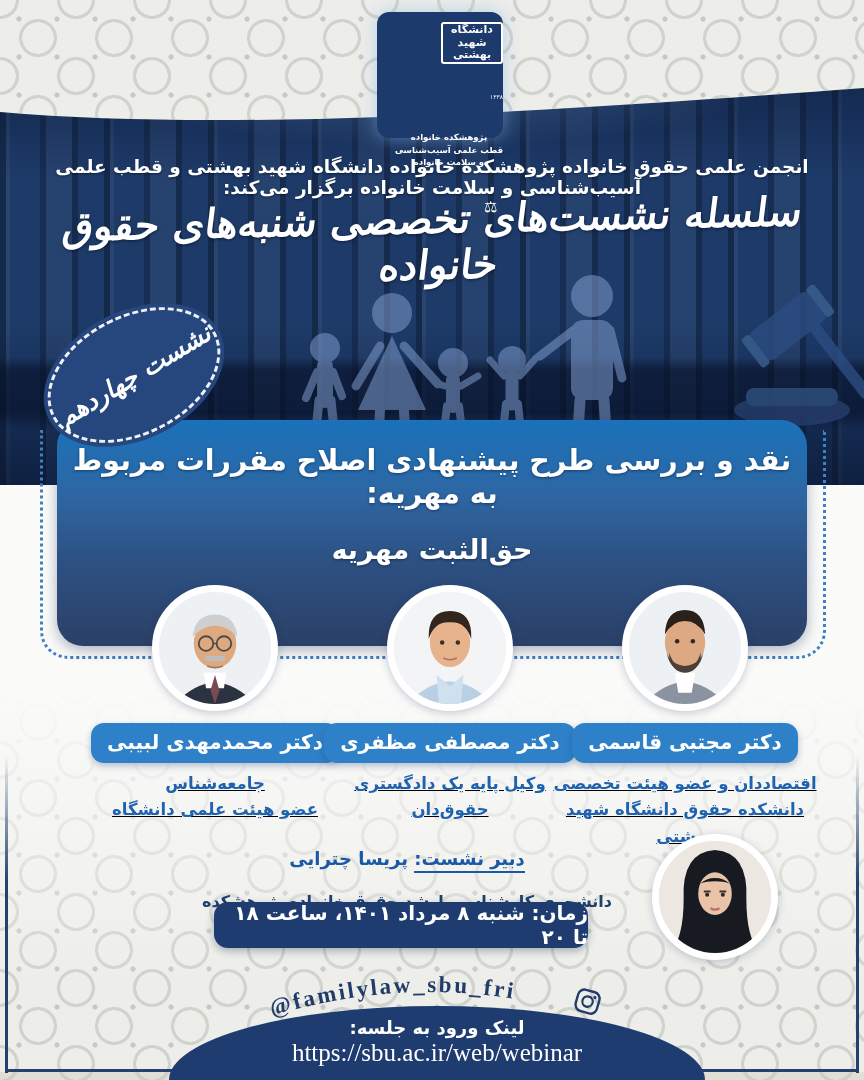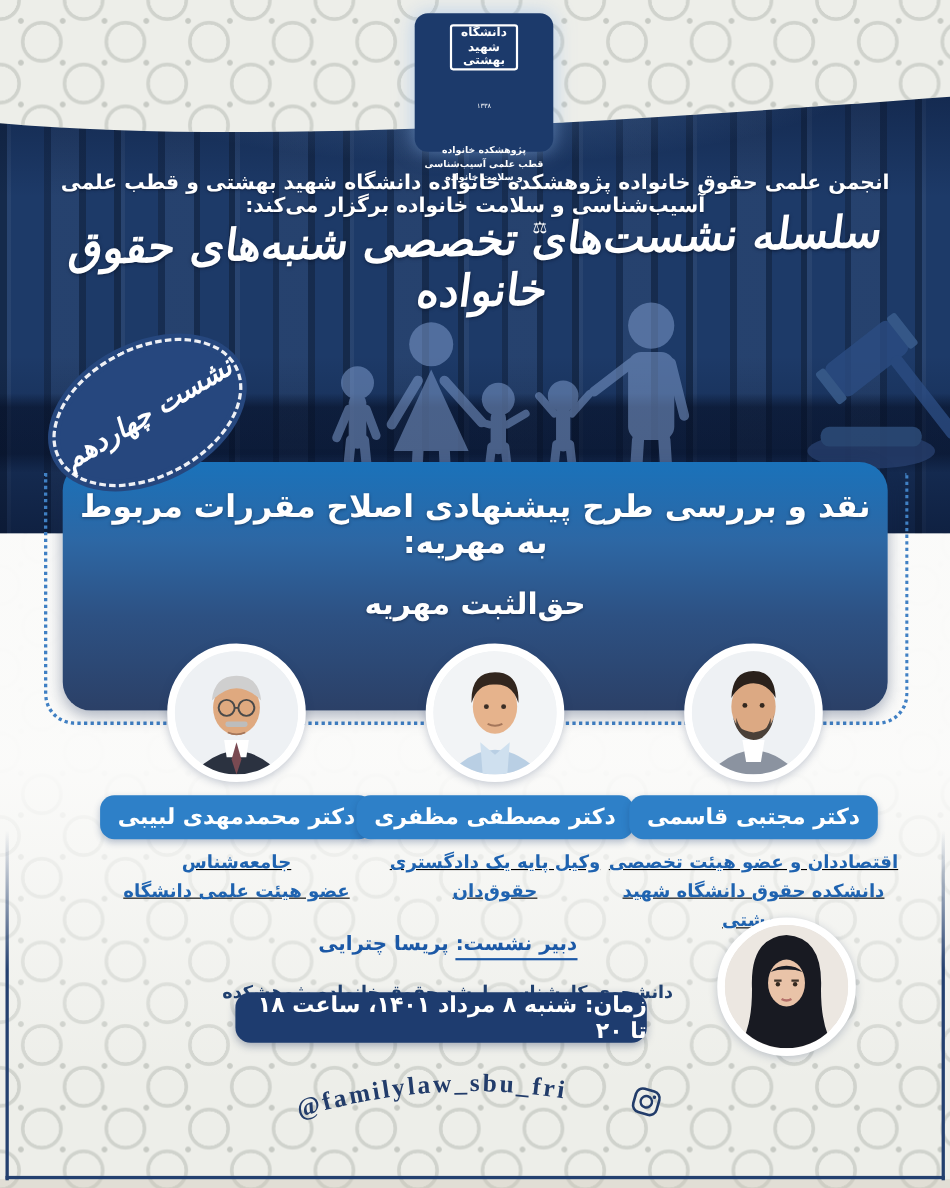--- a/index.html
+++ b/index.html
@@ -27,21 +27,21 @@
     background-image:
       radial-gradient(circle at 19px 19px, rgba(168,173,166,.55) 2.2px, transparent 3px),
       radial-gradient(circle at 38px 38px, transparent 15.5px, rgba(168,173,166,.42) 16px, rgba(168,173,166,.42) 18.5px, transparent 19.5px),
       radial-gradient(circle at 38px 38px, transparent 15.5px, rgba(168,173,166,.42) 16px, rgba(168,173,166,.42) 18.5px, transparent 19.5px);
     background-size:38px 38px,76px 76px,76px 76px;
     background-position:0 0,0 0,38px 38px;
     clip-path:path("M0,0 L864,0 L864,88 C620,106 250,134 0,112 Z");}
 
   
   .logo-badge{position:absolute;left:377px;top:12px;width:126px;height:126px;background:#1c3a6b;
-    border-radius:12px;box-shadow:0 0 18px rgba(140,180,235,.55);display:flex;flex-direction:column;align-items:center;z-index:6;gap:28px;}
+    border-radius:12px;box-shadow:0 0 18px rgba(140,180,235,.55);display:flex;flex-direction:column;align-items:flex-end;z-index:6;gap:28px;}
   .logo-square{margin-top:10px;width:58px;height:58px;border:2px solid #fff;border-radius:3px;
     display:flex;flex-direction:column;align-items:center;justify-content:center;color:#fff;}
   .logo-square span{font-size:11px;font-weight:bold;line-height:1.15;}
   .logo-year{color:#fff;font-size:6px;margin-top:1px;letter-spacing:1px;}
   .logo-inst{margin-top:3px;color:#fff;font-size:8.5px;font-weight:bold;line-height:1.5;text-align:center;}
 
   
   .org-line{position:absolute;left:20px;top:156px;width:824px;text-align:center;color:#fff;
     font-size:18.5px;font-weight:bold;direction:rtl;z-index:5;text-shadow:0 1px 2px rgba(0,10,30,.5);}
 
@@ -290,19 +290,23 @@
     <text>
       <textPath href="#arcPath" xlink:href="#arcPath" startOffset="0">@familylaw_sbu_fri</textPath>
     </text>
     <g transform="translate(348,26) rotate(16)">
       <rect x="0" y="0" width="22" height="22" rx="6.5" fill="none" stroke="#223c6a" stroke-width="2.4"></rect>
       <circle cx="11" cy="11" r="5.2" fill="none" stroke="#223c6a" stroke-width="2.2"></circle>
       <circle cx="17" cy="5" r="1.6" fill="#223c6a"></circle>
     </g>
   </svg>
 
+  <div class="footer-dome">
+    <div class="link-label">لینک ورود به جلسه:</div>
+    <div class="link-url">https://sbu.ac.ir/web/webinar</div>
+  </div>
 
   <div class="frame-side frame-left"></div>
   <div class="frame-side frame-right"></div>
   <div class="frame-bottom"></div>
   <div class="bottom-strip"></div>
 
 </div>
 
 </body></html>

